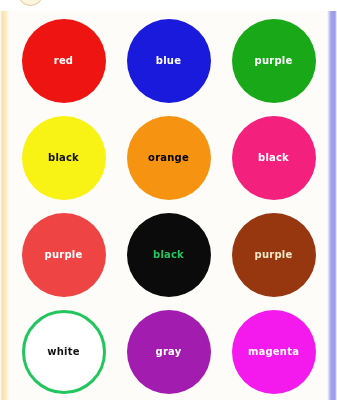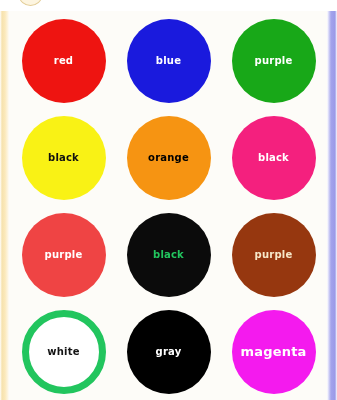--- a/index.html
+++ b/index.html
@@ -91,23 +91,23 @@
   .swatch-label {
     font-family: "DejaVu Sans", sans-serif;
     font-size: 10px;
     font-weight: 600;
     letter-spacing: .2px;
     line-height: 1;
     white-space: nowrap;
     user-select: none;
   }
   .swatch.outlined {
-    border: 7px solid #22c55e;
+    border: 3px solid #22c55e;
   }
-  .swatch.small-label .swatch-label { font-size: 13px; }
+  .swatch.small-label .swatch-label { font-size: 10px; }
 </style>
 </head>
 <body>
 
 <div id="page">
 
   <div class="edge-left"></div>
   <div class="edge-right"></div>
   <div class="edge-top">
     <div class="top-arc"></div>
@@ -158,21 +158,21 @@
         <div class="swatch" style="background: rgb(150, 55, 15);">
           <span class="swatch-label" style="color: rgb(246, 231, 200);">purple</span>
         </div>
       </div>
       <div class="cell">
         <div class="swatch outlined" style="background: rgb(255, 255, 255);">
           <span class="swatch-label" style="color: rgb(21, 21, 21);">white</span>
         </div>
       </div>
       <div class="cell">
-        <div class="swatch" style="background: #000000;">
+        <div class="swatch" style="background: #a21caf;">
           <span class="swatch-label" style="color: rgb(255, 255, 255);">gray</span>
         </div>
       </div>
       <div class="cell">
         <div class="swatch small-label" style="background: rgb(244, 26, 238);">
           <span class="swatch-label" style="color: rgb(255, 255, 255);">magenta</span>
         </div>
       </div>
     </div>
 

